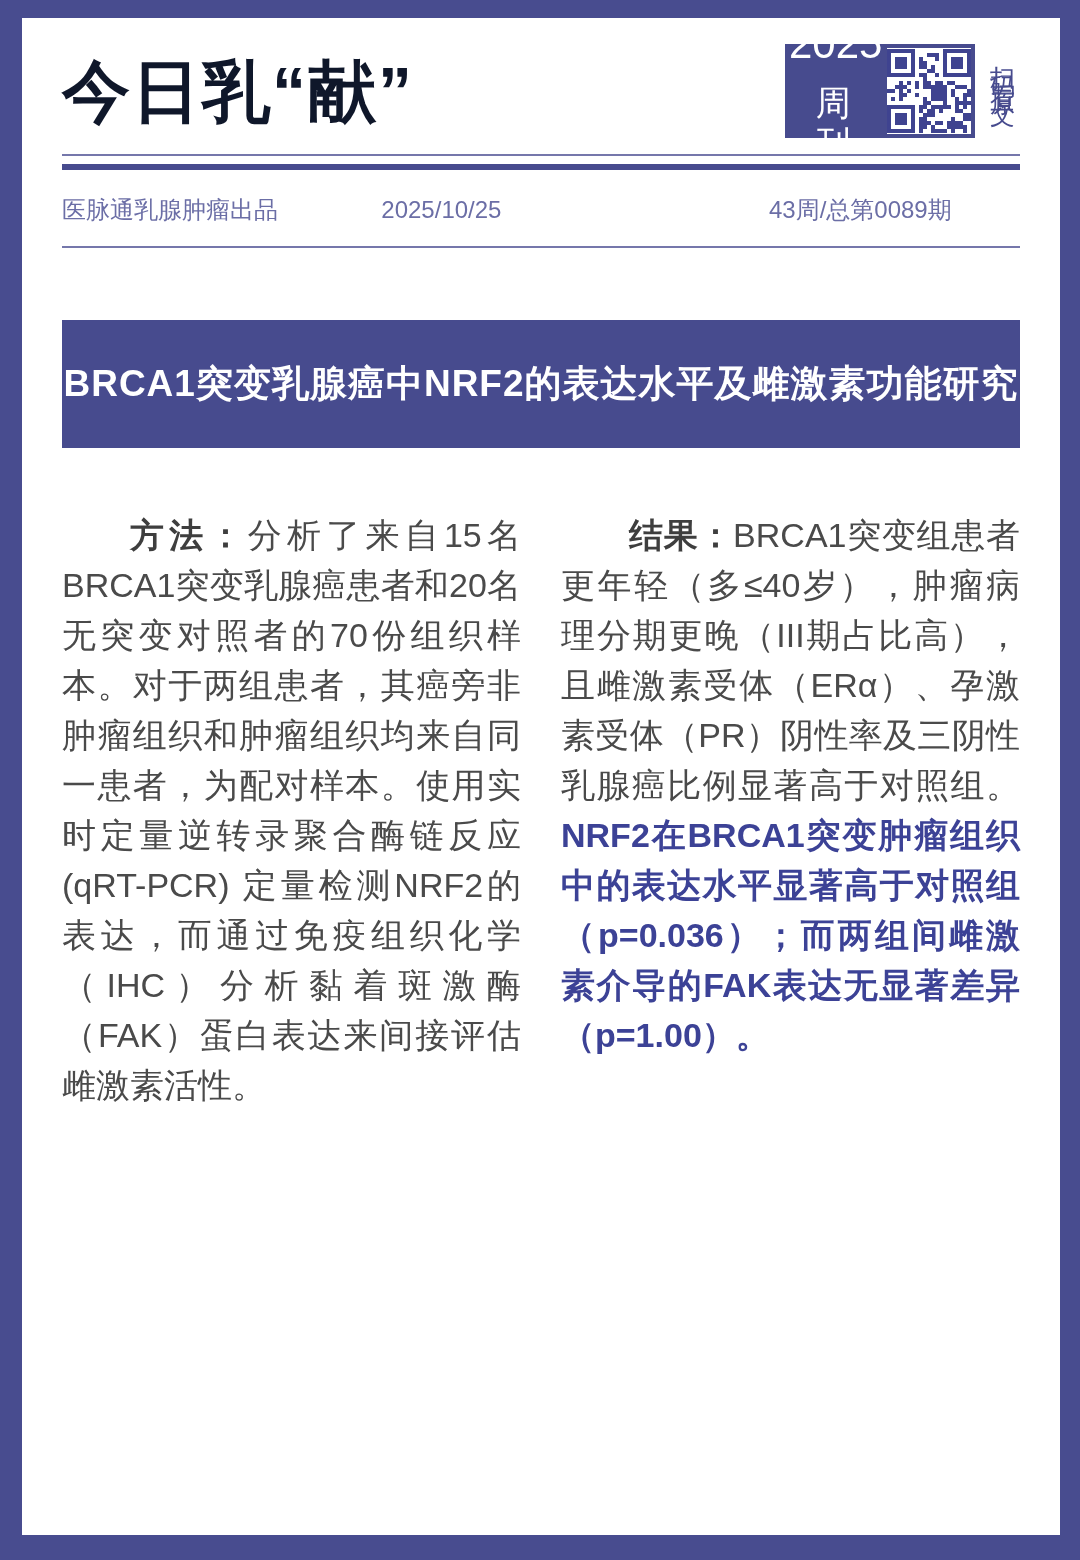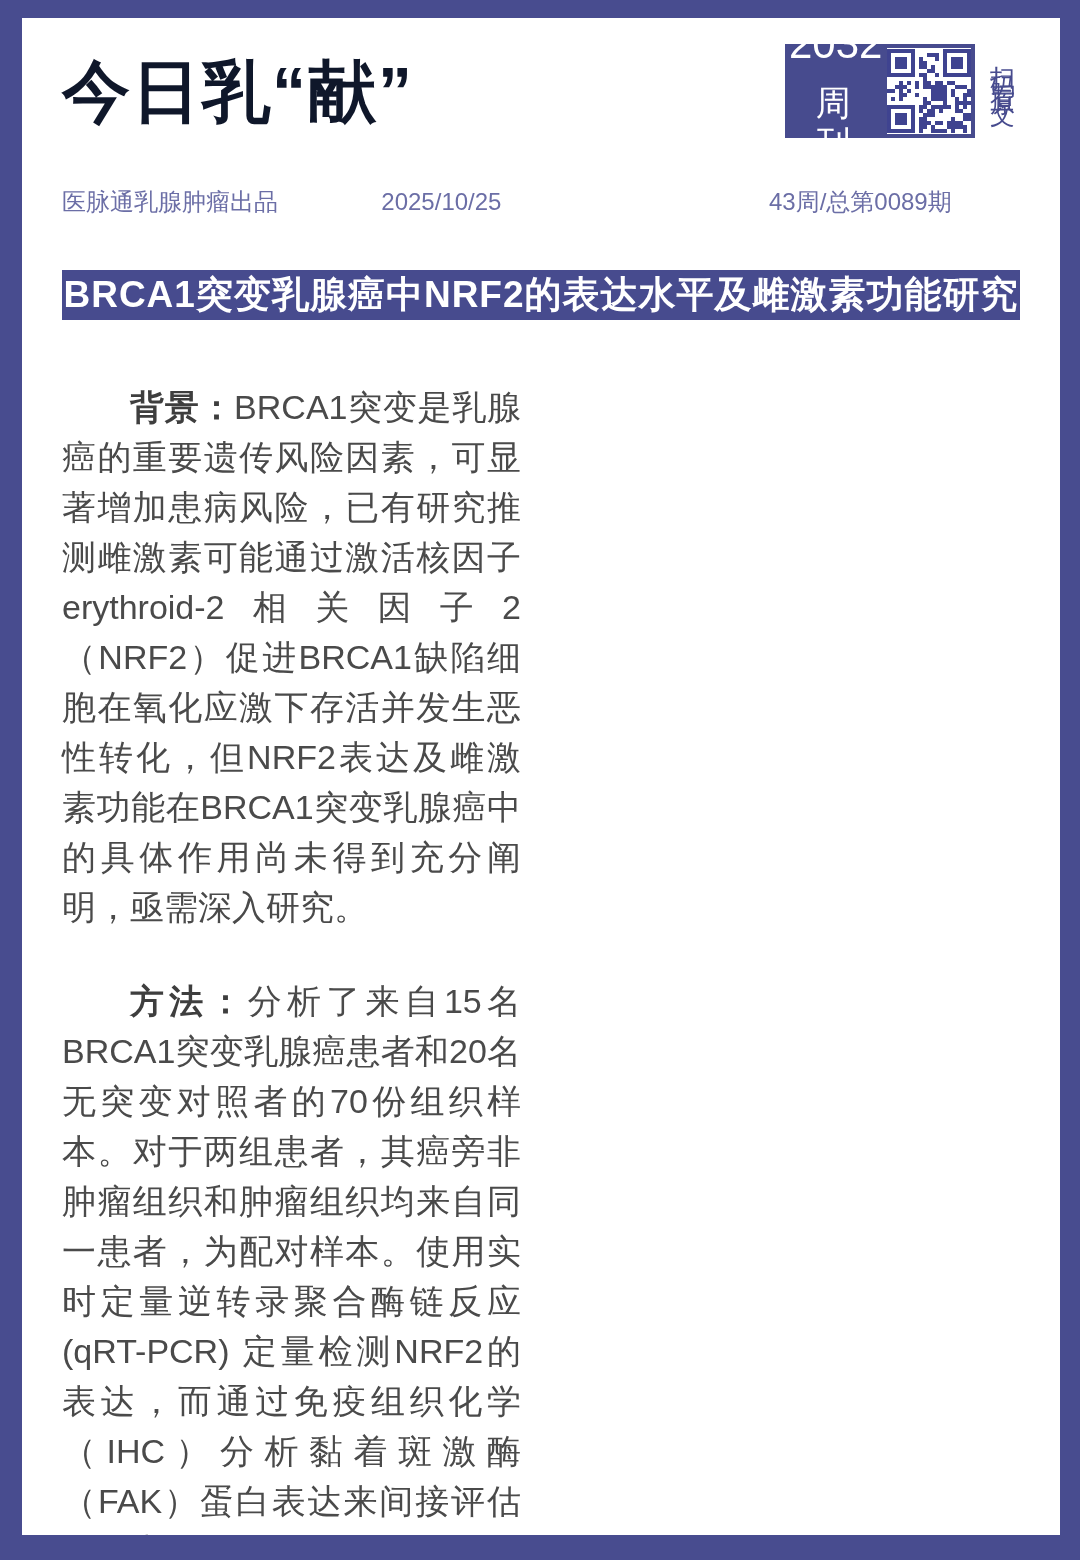--- a/index.html
+++ b/index.html
@@ -32,21 +32,21 @@
   .rule-thick{height:6px;background:#474b8e;}
   .r1{margin-top:16px;} .r2{margin-top:8px;}
 
   
   .meta-row{display:flex;align-items:baseline;padding:24px 0 20px;font-size:24px;color:#6b6ea6;font-weight:500;}
   .meta-left{flex:1;text-align:left;}
   .meta-center{flex:1;text-align:left;}
   .meta-right{flex:1;text-align:center;}
 
   
-  .title-banner{margin-top:32px;height:128px;background:#474b8e;display:flex;
+  .title-banner{margin-top:72px;height:128px;background:#474b8e;display:flex;
                 align-items:center;justify-content:center;}
   .title-banner h1{margin:0;color:#ffffff;font-size:37px;font-weight:700;letter-spacing:1px;}
 
   
   .columns{display:flex;gap:40px;margin-top:62px;}
   .col{flex:1;min-width:0;}
   .col p{margin:0;font-size:34px;line-height:50px;color:#4a4a4a;text-indent:2em;
          text-align:justify;font-weight:500;}
   .col p + p{margin-top:44px;}
   .plabel{font-weight:800;color:#3e3e3e;}
@@ -57,21 +57,21 @@
 <body>
 
 <div class="frame">
   <div class="page">
 
     <div class="header">
       <div class="logo">今日乳“献”</div>
       <div class="header-right">
         <div class="badge">
           <div class="badge-text">
-            <div class="badge-year">2032</div>
+            <div class="badge-year">2025</div>
             <div class="badge-label">周 刊</div>
           </div>
           <div class="qr-box">
             <div class="qr" id="qr">
               <i class="finder f-tl"></i>
               <i class="finder f-tr"></i>
               <i class="finder f-bl"></i>
             <div></div>
                 <div></div>
                 <div></div>
@@ -530,21 +530,21 @@
     </div>
 
     <div class="rule-thin"></div>
 
     <div class="title-banner">
       <h1>BRCA1突变乳腺癌中NRF2的表达水平及雌激素功能研究</h1>
     </div>
 
     <div class="columns">
       <section class="col">
-        <p><b class="plabel">背景：</b><span>BRCA1突变是乳腺癌的重要遗传风险因素，可显著增加患病风险，已有研究推测雌激素可能通过激活核因子erythroid-2相关因子2（NRF2）促进BRCA1缺陷细胞在氧化应激下存活并发生恶性转化，但NRF2表达及雌激素功能在BRCA1突变乳腺癌中的具体作用尚未得到充分阐明，亟需深入研究。</span></p>
         <p><b class="plabel">方法：</b><span>分析了来自15名BRCA1突变乳腺癌患者和20名无突变对照者的70份组织样本。对于两组患者，其癌旁非肿瘤组织和肿瘤组织均来自同一患者，为配对样本。使用实时定量逆转录聚合酶链反应 (qRT-PCR) 定量检测NRF2的表达，而通过免疫组织化学（IHC）分析黏着斑激酶（FAK）蛋白表达来间接评估雌激素活性。</span></p>
       </section>
       <section class="col">
+        <p><b class="plabel">结果：</b><span>BRCA1突变组患者更年轻（多≤40岁），肿瘤病理分期更晚（III期占比高），且雌激素受体（ERα）、孕激素受体（PR）阴性率及三阴性乳腺癌比例显著高于对照组。</span><span class="hl">NRF2在BRCA1突变肿瘤组织中的表达水平显著高于对照组（p=0.036）；而两组间雌激素介导的FAK表达无显著差异（p=1.00）。</span></p>
       </section>
     </div>
 
   </div>
 </div>
 
 </body></html>

